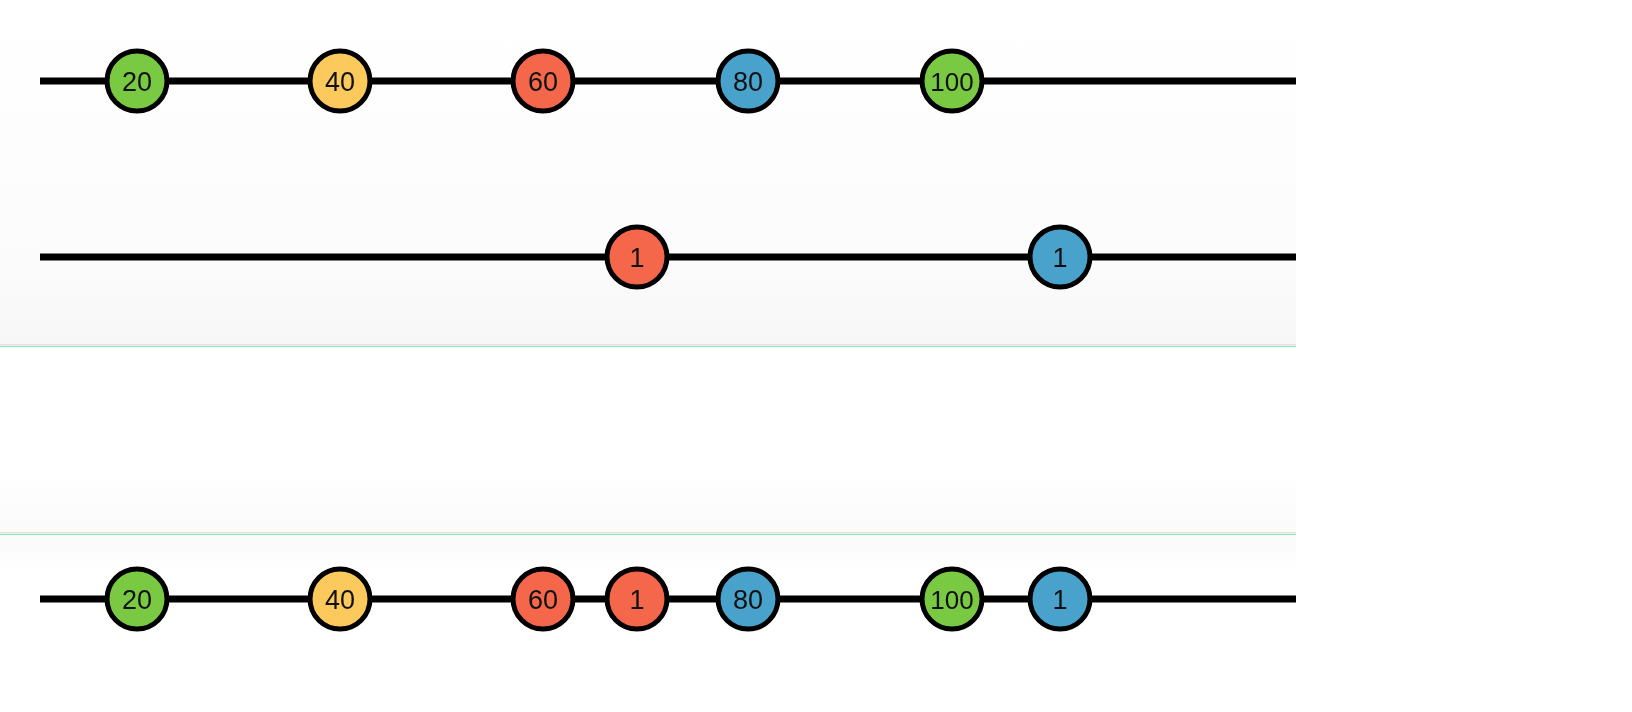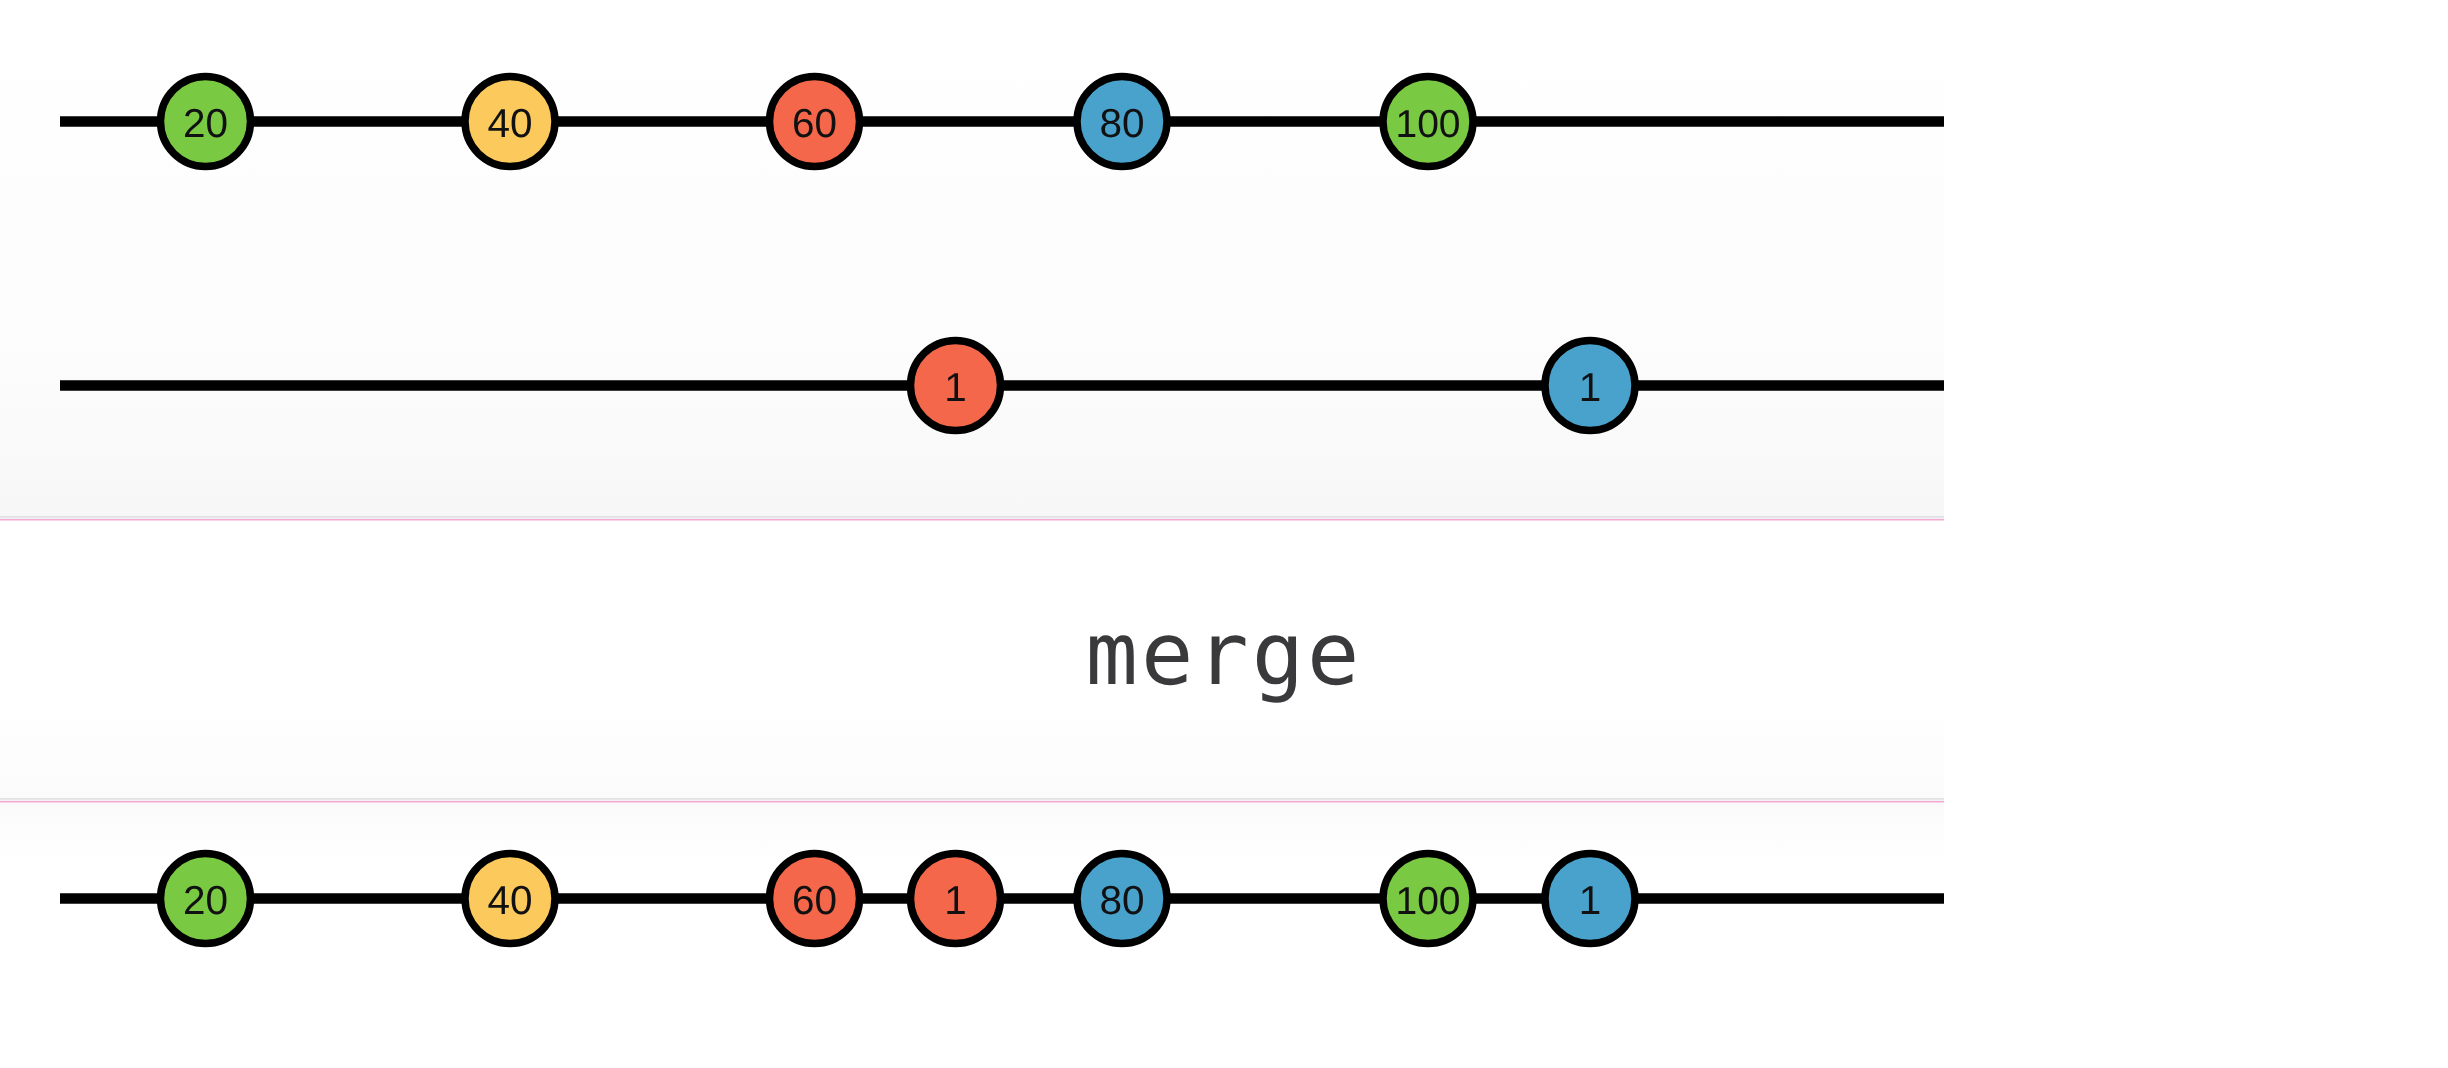--- a/index.html
+++ b/index.html
@@ -8,21 +8,21 @@
     background: #ffffff;
   }
   body {
     font-family: "Liberation Sans", sans-serif;
   }
   #stage {
     position: relative;
     width: 1296px;
     height: 712px;
     overflow: hidden;
-    background: #f9a8d4;
+    background: #86efac;
   }
   
   .band {
     position: absolute;
     left: 0;
     width: 1632px;
     background: #fdfdfd;
   }
   .band.b1 { top: 0px;   height: 345px; background: linear-gradient(180deg,#ffffff 0%,#fcfcfc 70%,#f7f7f8 100%); }
   .band.b2 { top: 347px; height: 186px; background: linear-gradient(180deg,#ffffff 0%,#ffffff 65%,#fbfbfc 100%); }
@@ -162,15 +162,14 @@
           <circle cx="952" cy="599" r="30" fill="#7AC943" class="node-circle"></circle>
           <text x="952" y="600" class="node-label small">100</text>
         </g>
         <g>
           <circle cx="1060" cy="599" r="30" fill="#48A2CB" class="node-circle"></circle>
           <text x="1060" y="600" class="node-label">1</text>
         </g>
       </g>
     </svg>
 
-  <div class="merge-label">merge</div>
 
 </div>
 
 </body></html>

